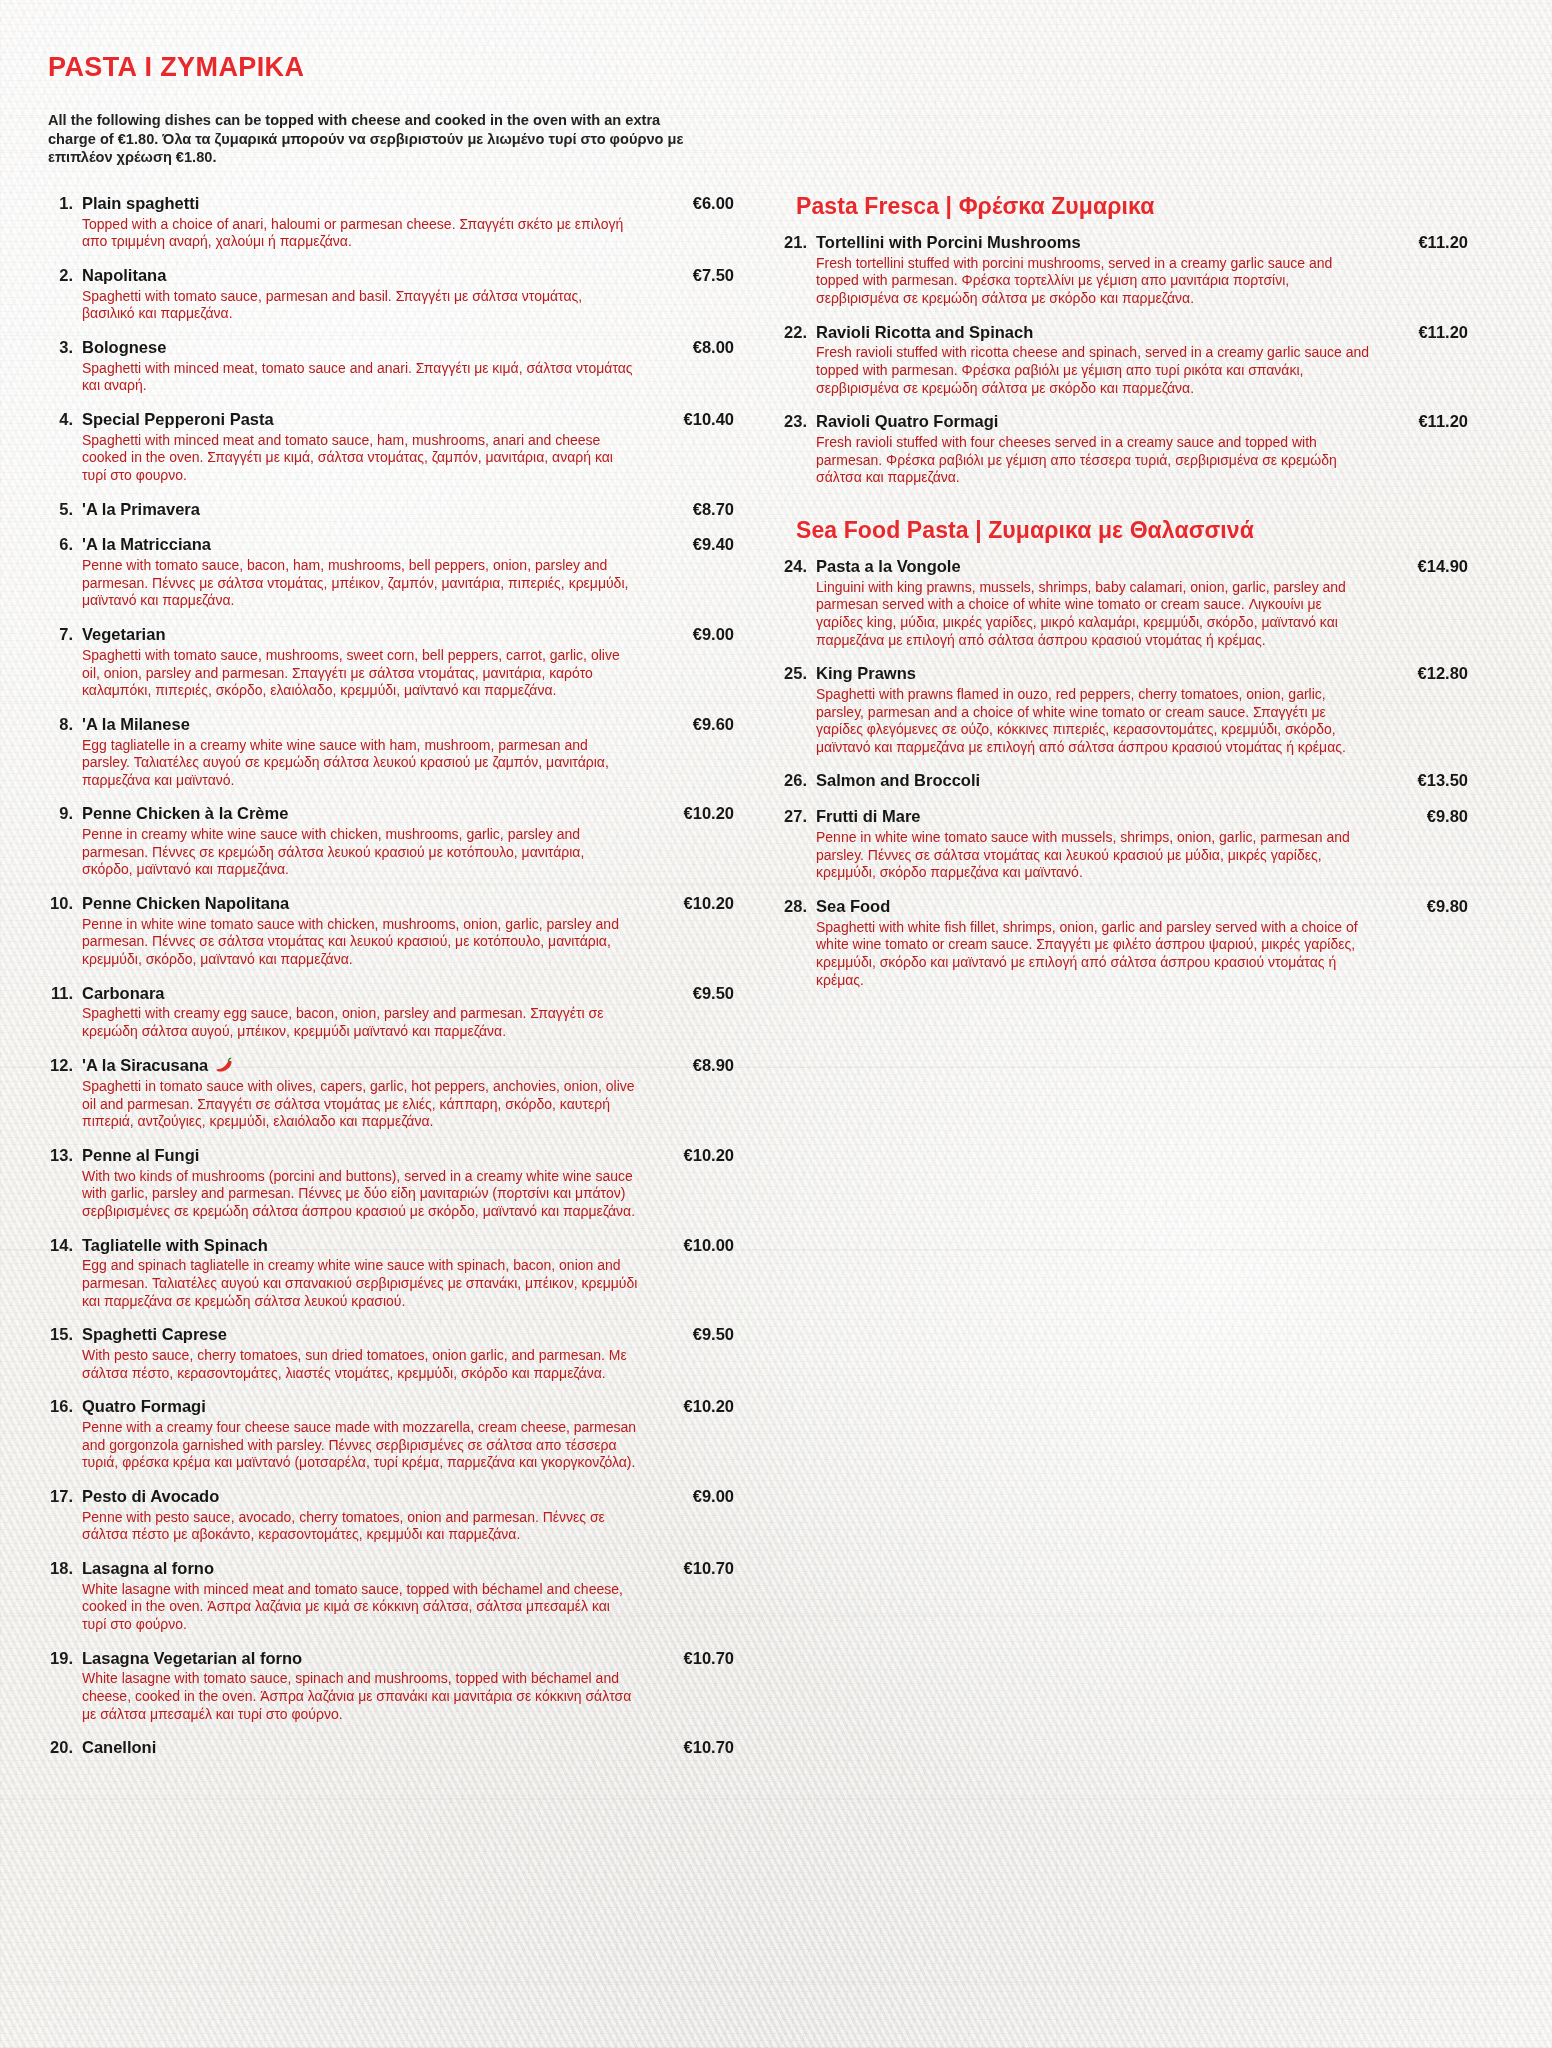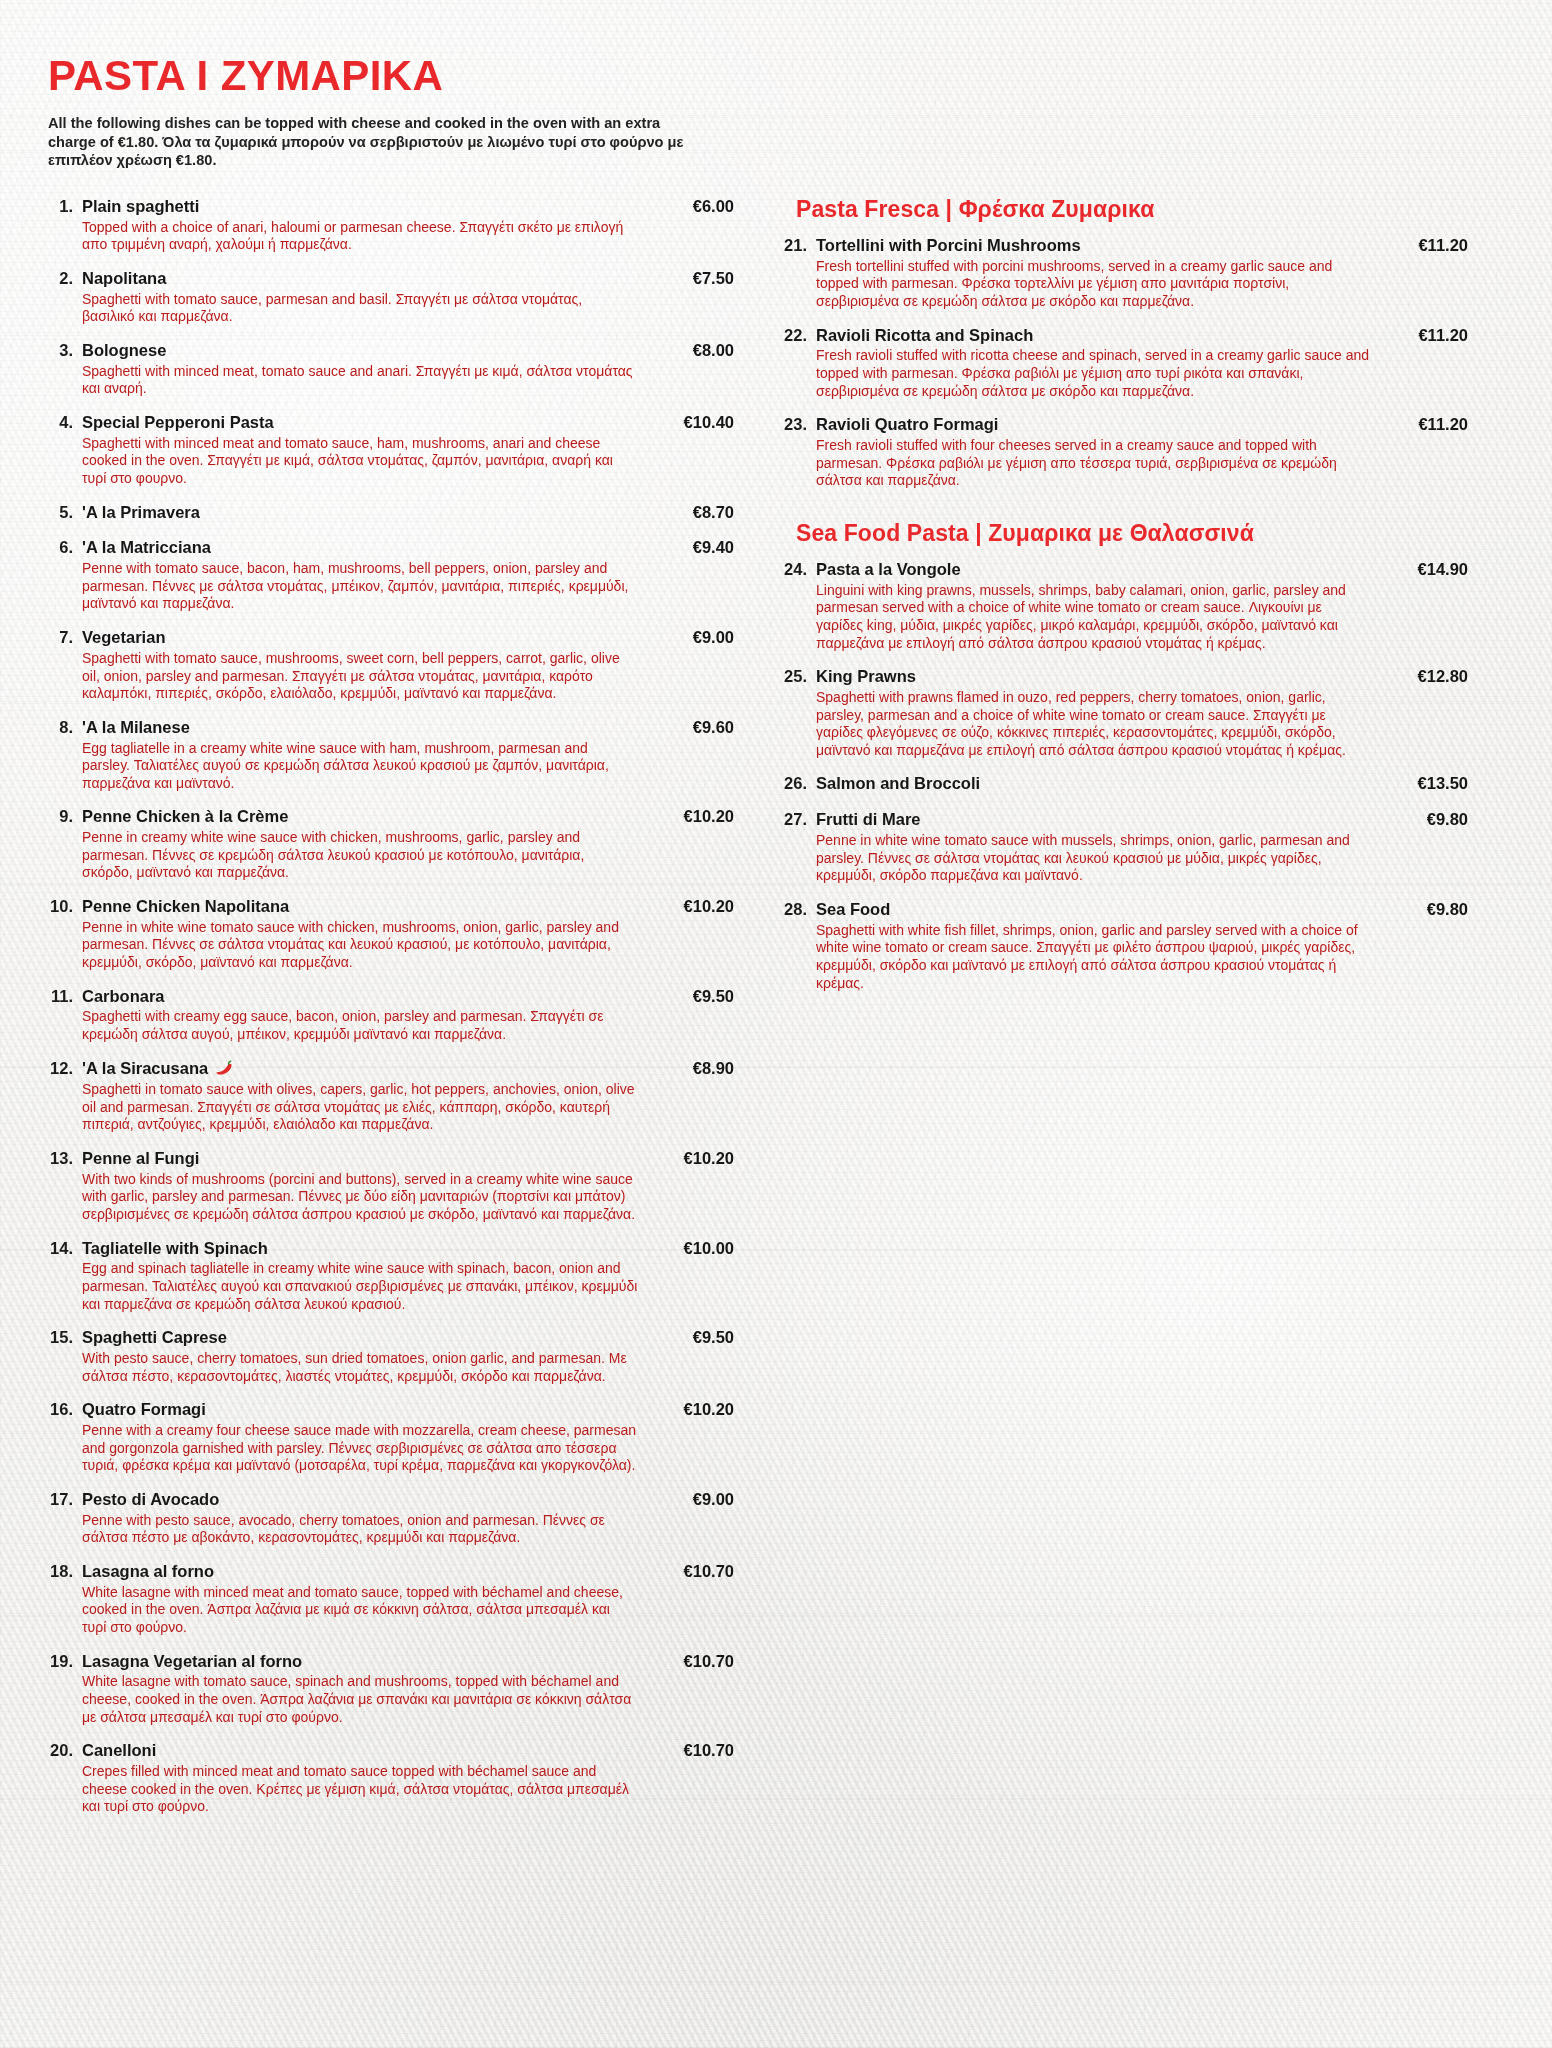--- a/index.html
+++ b/index.html
@@ -44,24 +44,24 @@
   }
   .page {
     position: relative;
     z-index: 2;
     padding: 52px 44px 0 44px;
     box-sizing: border-box;
     height: 100%;
   }
   .section-title {
     color: #e8282b;
-    font-size: 42px;
+    font-size: 27px;
     font-weight: bold;
     letter-spacing: 0.4px;
-    margin: 0 0 14px 4px;
+    margin: 0 0 28px 4px;
     text-transform: uppercase;
     font-family: "Liberation Sans", sans-serif;
   }
   .intro {
     font-size: 14.6px;
     font-weight: bold;
     color: #232323;
     line-height: 1.28;
     margin: 0 0 26px 4px;
     max-width: 640px;
@@ -351,21 +351,20 @@
               <div class="desc">White lasagne with tomato sauce, spinach and mushrooms, topped with béchamel and cheese, cooked in the oven. Άσπρα λαζάνια με σπανάκι και μανιτάρια σε κόκκινη σάλτσα με σάλτσα μπεσαμέλ και τυρί στο φούρνο.</div>
             </div>
           </div>
           <div class="item">
             <div class="num">20.</div>
             <div class="body">
               <div class="title-row">
                 <div class="name">Canelloni</div>
                 <div class="price">€10.70</div>
               </div>
-              <div class="desc">Crepes filled with minced meat and tomato sauce topped with béchamel sauce and cheese cooked in the oven. Κρέπες με γέμιση κιμά, σάλτσα ντομάτας, σάλτσα μπεσαμέλ και τυρί στο φούρνο.</div>
             </div>
           </div>
         </div>
     </div>
 
     <div class="col col-right">
       <h2 class="sub-title">Pasta Fresca | Φρέσκα Ζυμαρικα</h2>
       <div id="fresca-items">
           <div class="item">
             <div class="num">21.</div>

